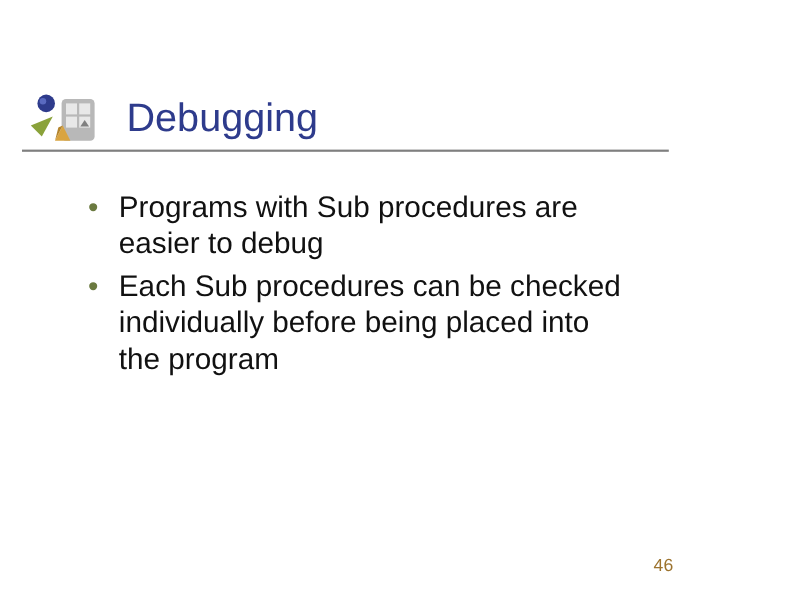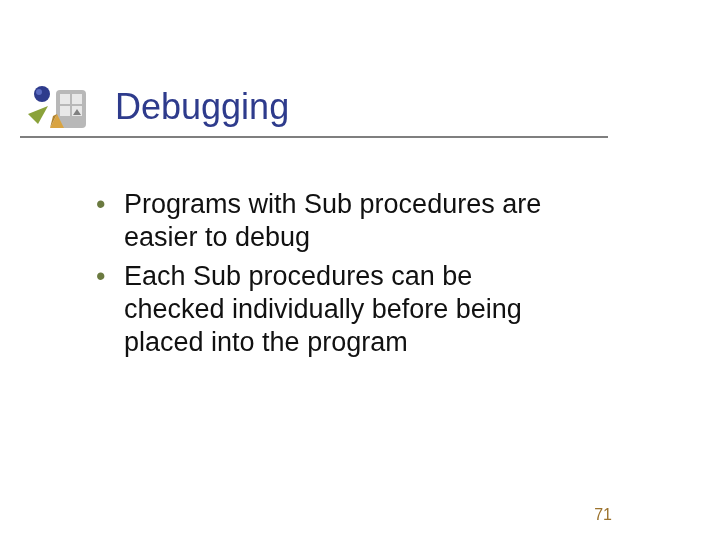--- a/index.html
+++ b/index.html
@@ -50,21 +50,21 @@
     border-top: 2px solid #7F7F7F;
   }
   .body {
     position: absolute;
     top: 172px;
     left: 70px;
     right: 80px;
   }
   .bullets {
     list-style: none;
-    margin: 16px;
+    margin: 0;
     padding: 0;
   }
   .bullets > li {
     position: relative;
     padding-left: 38px;
     font-size: 27px;
     line-height: 1.22;
     color: #111111;
     margin-bottom: 6px;
   }
@@ -114,15 +114,15 @@
     <div class="rule"></div>
   </div>
 
   <div class="body">
     <ul class="bullets">
       <li>Programs with Sub procedures are easier to debug</li>
       <li>Each Sub procedures can be checked individually before being placed into the program</li>
     </ul>
   </div>
 
-  <div class="pagenum">71</div>
+  <div class="pagenum">46</div>
 
 </div>
 
 </body></html>

